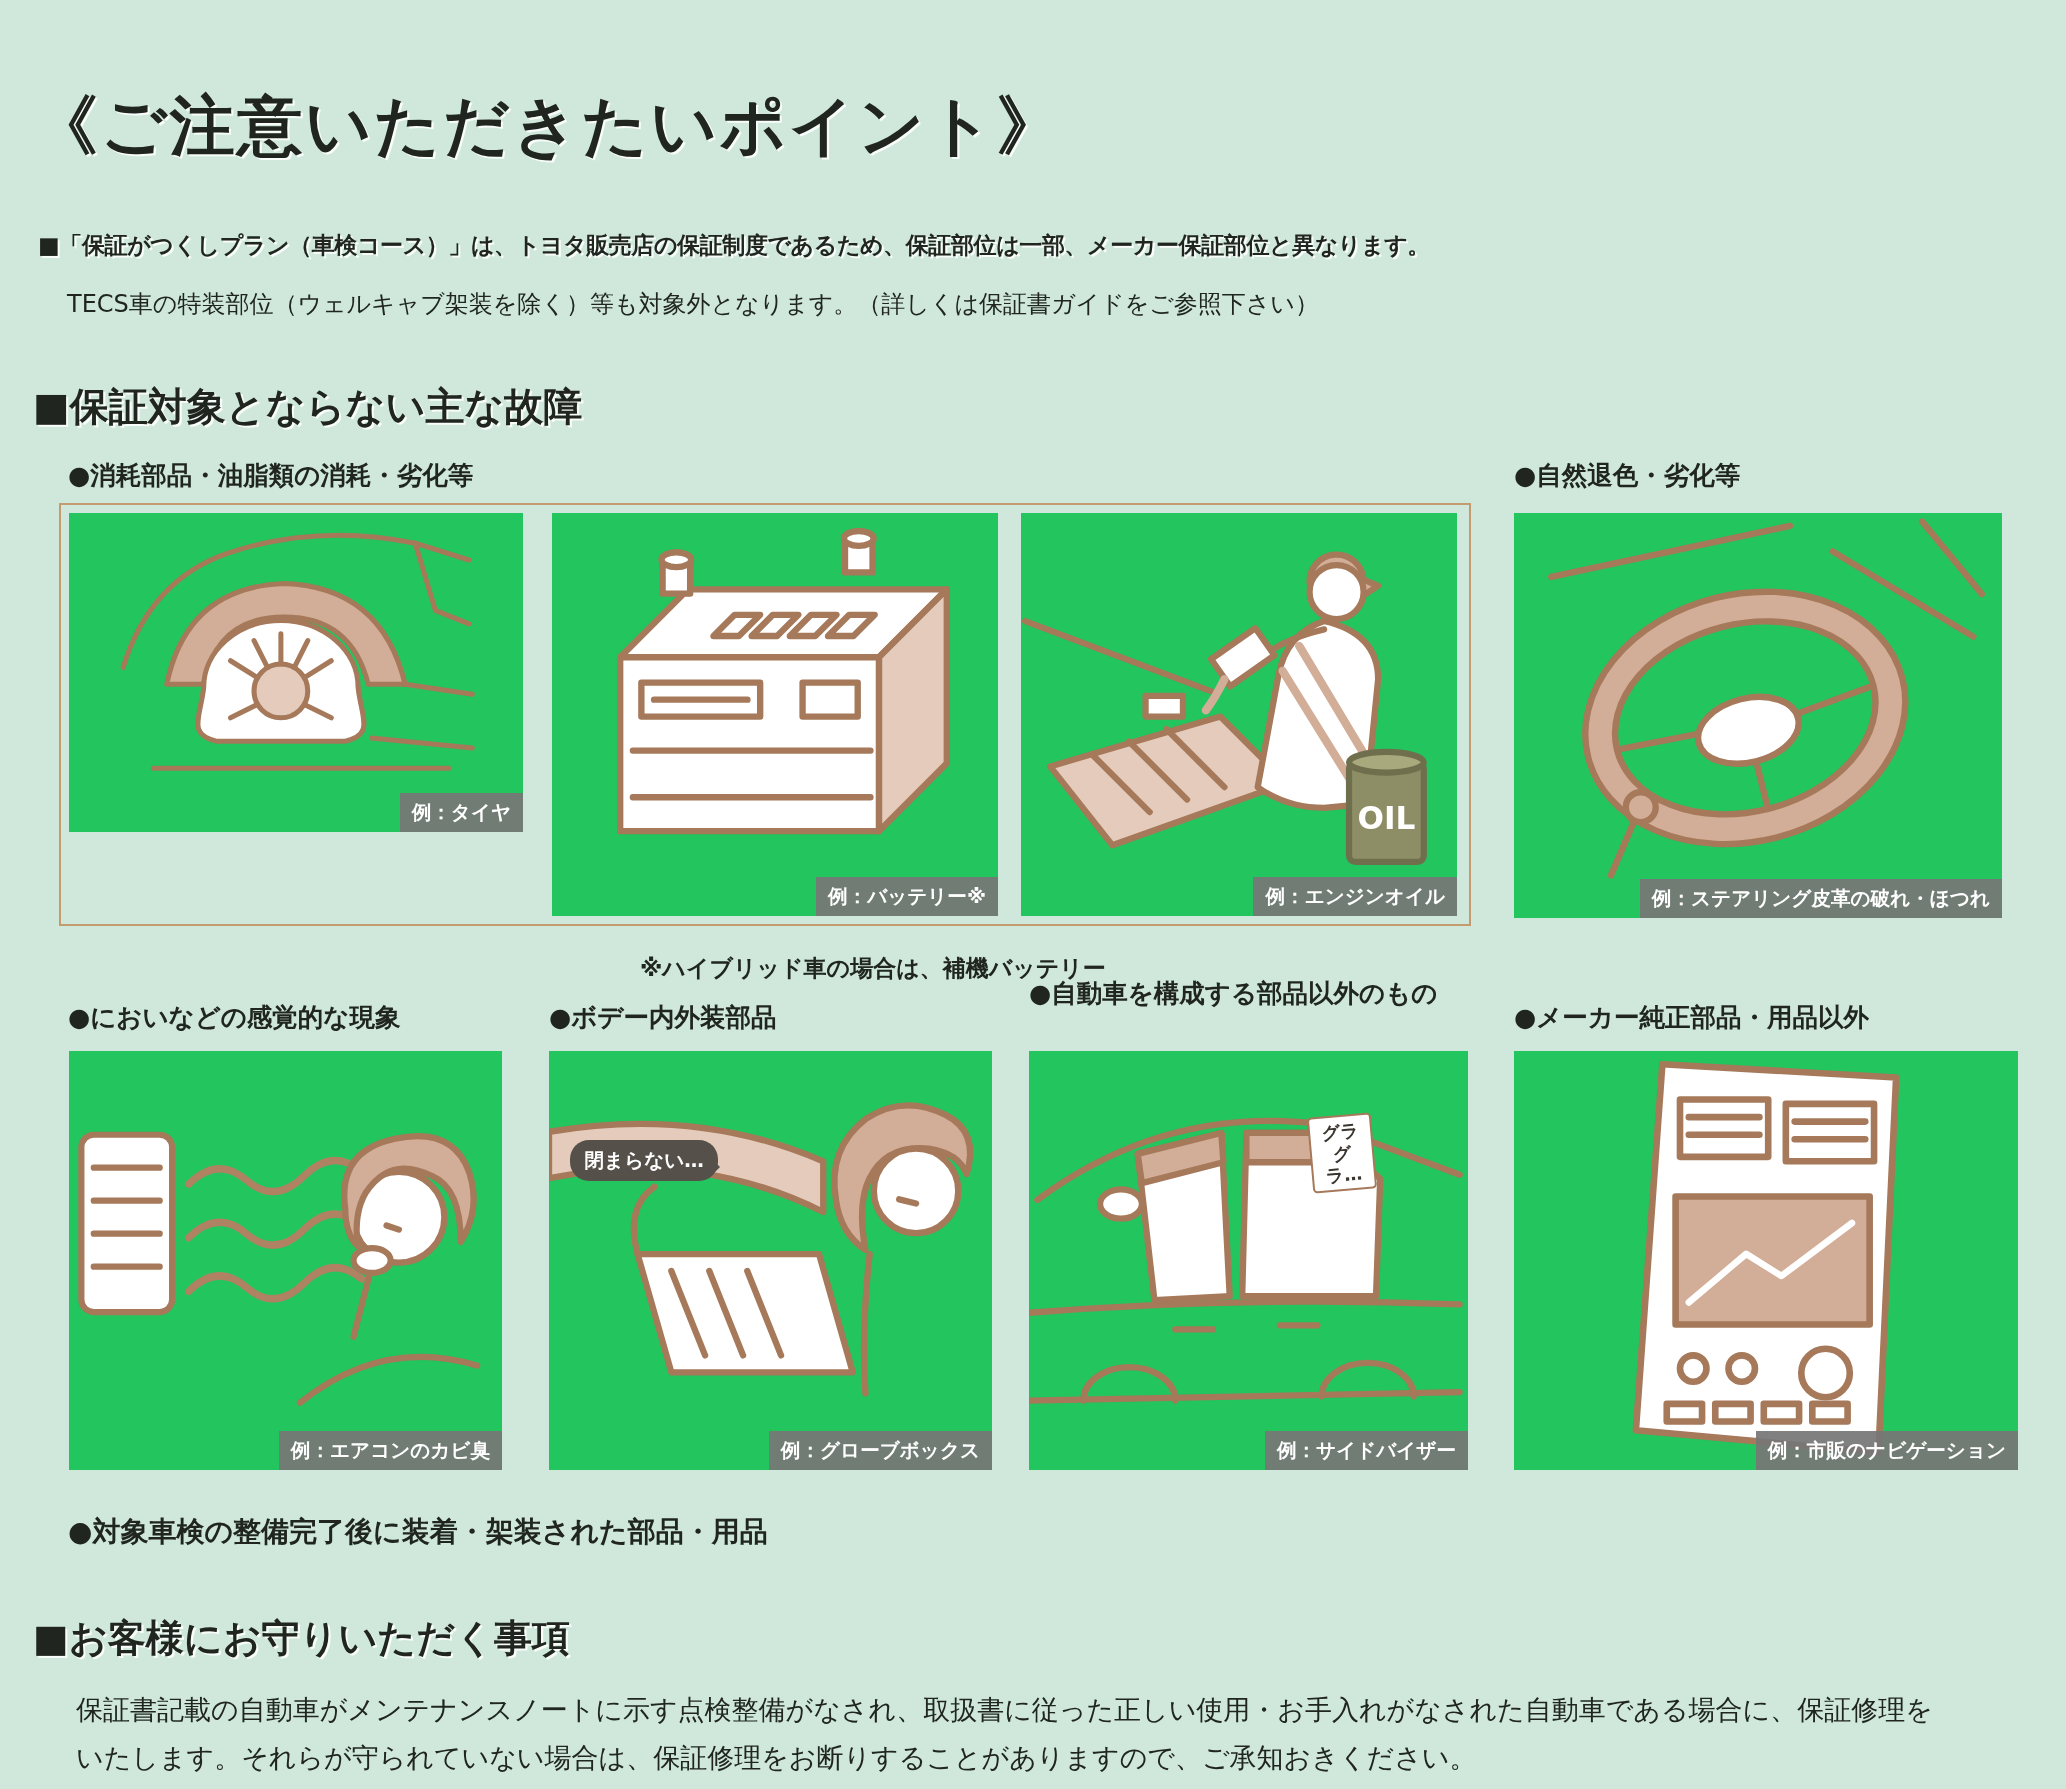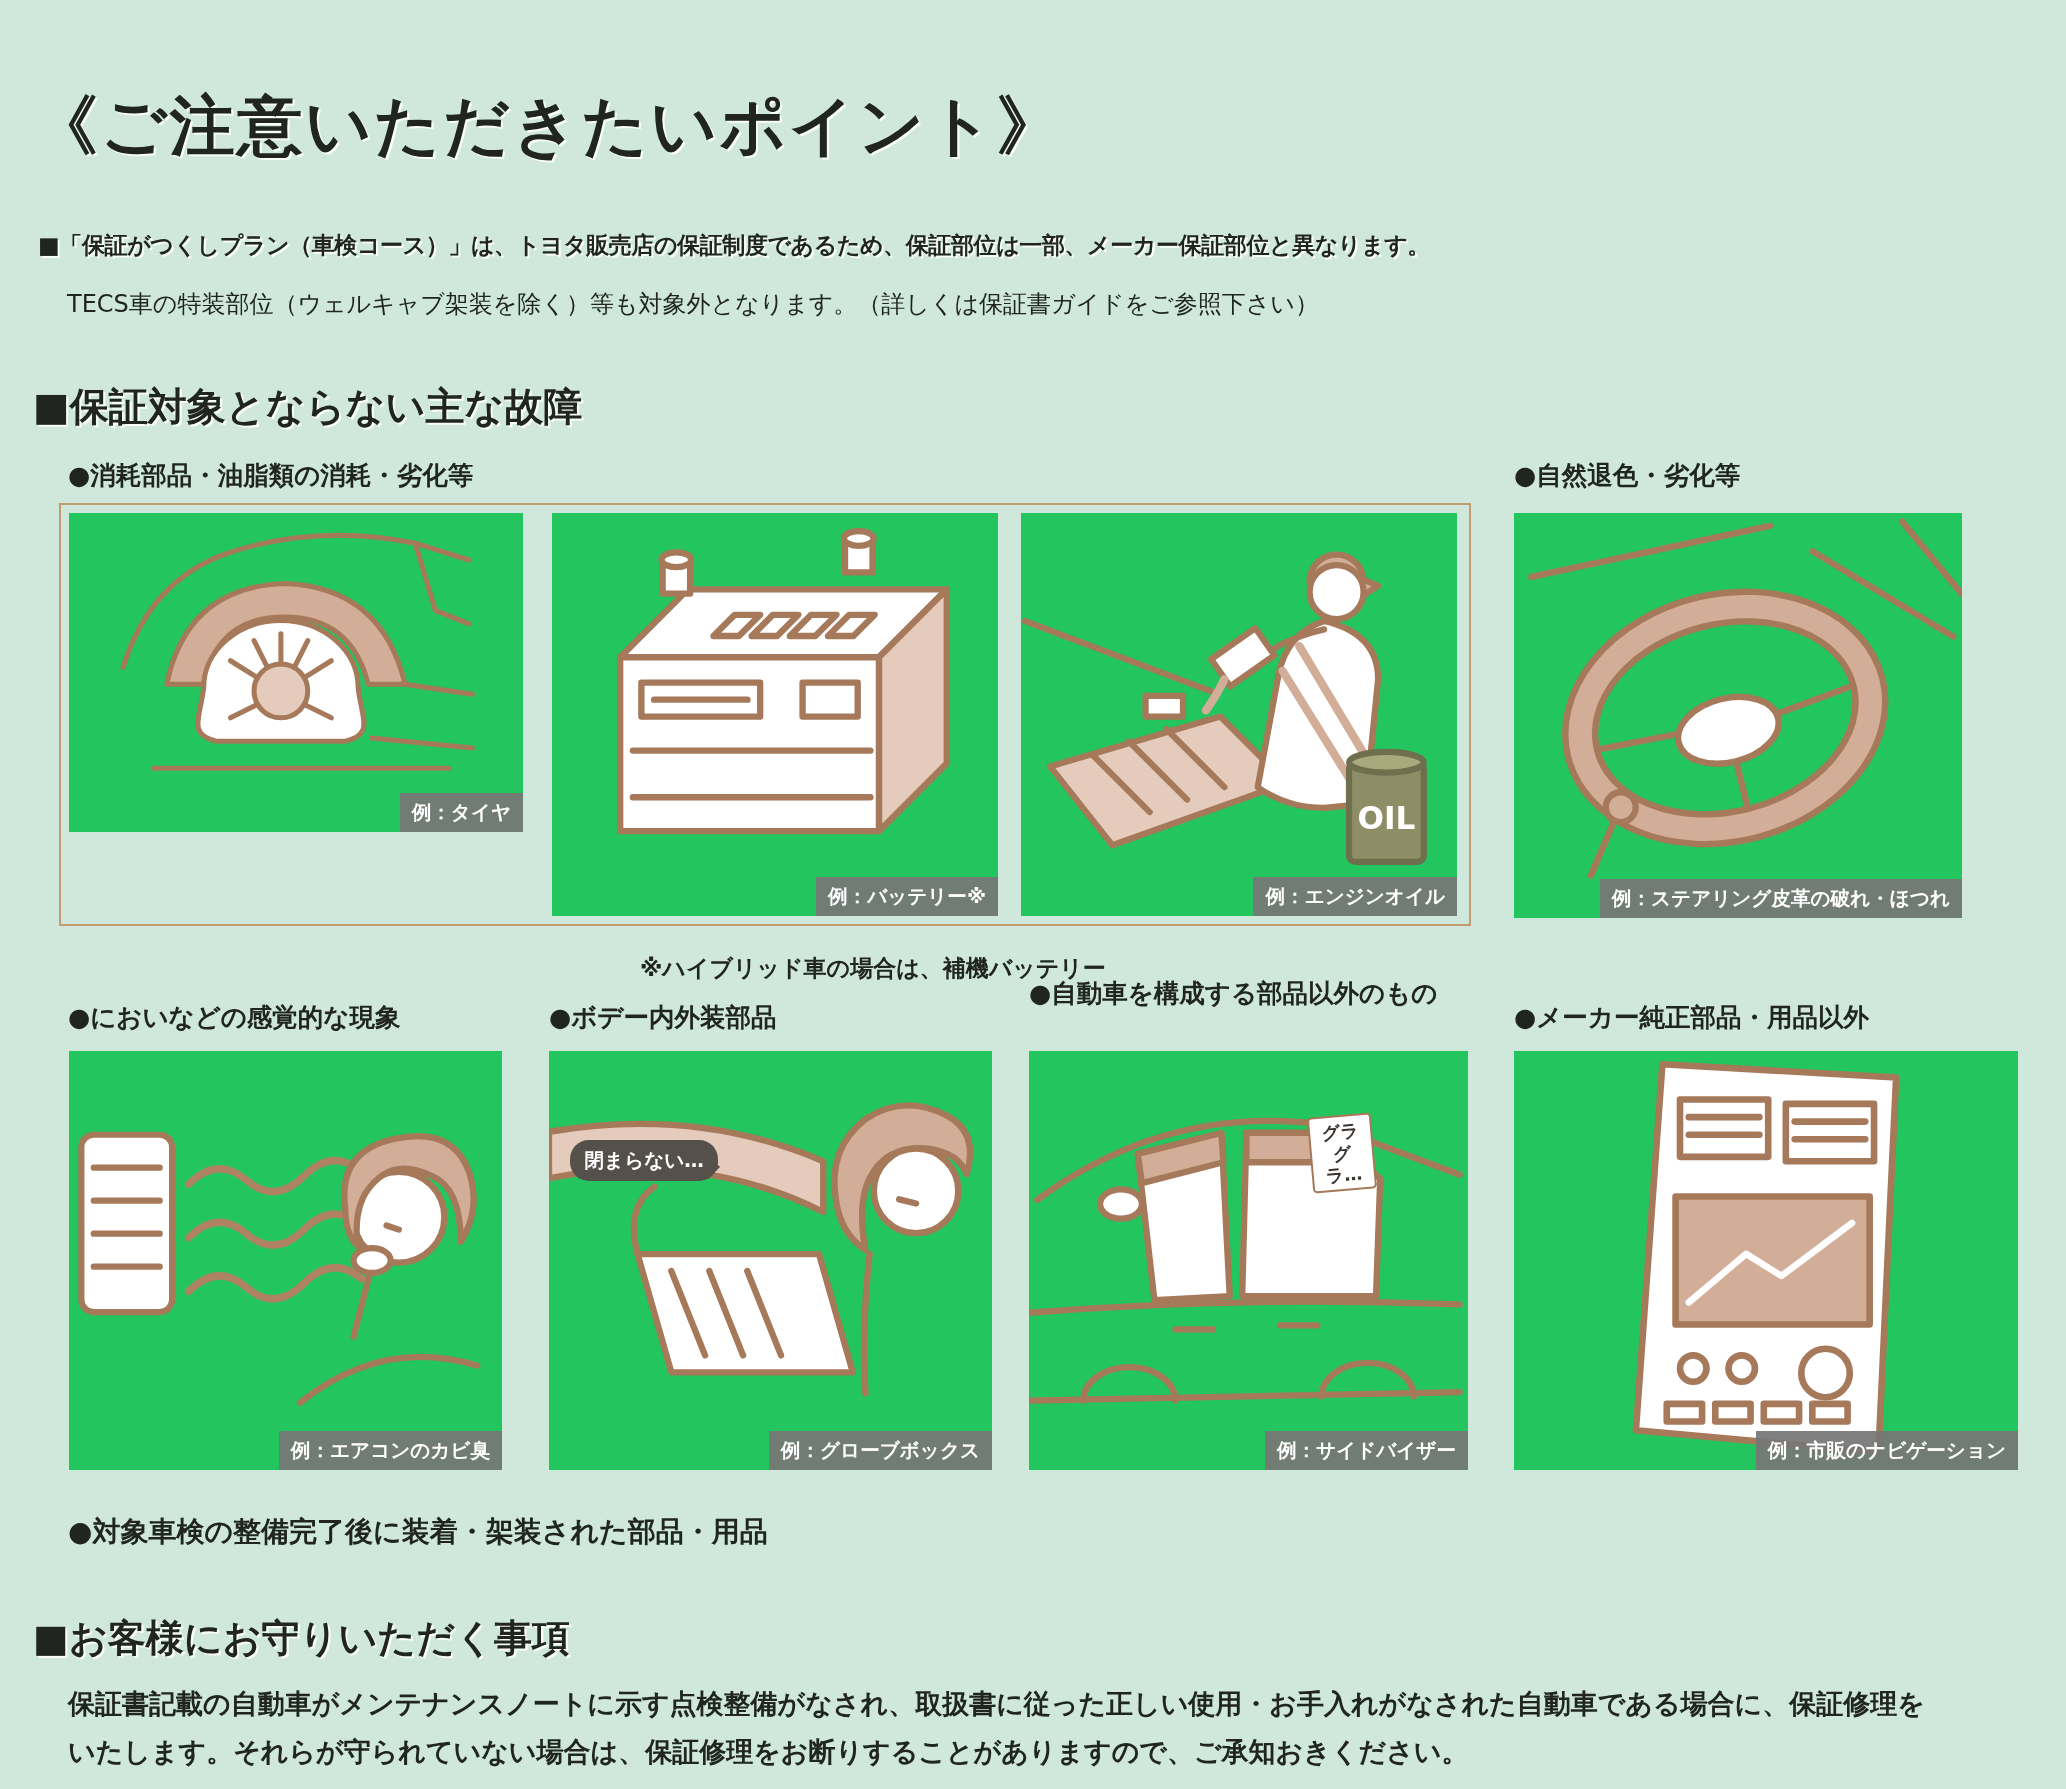--- a/index.html
+++ b/index.html
@@ -46,21 +46,21 @@
     font-size:23px; font-weight:600; white-space:nowrap;
   }
   .extra-item {
     position:absolute; left:68px; top:1513px;
     font-size:28px; font-weight:600; white-space:nowrap;
   }
   .sec2-heading {
     position:absolute; left:33px; top:1613px;
     font-size:38px; font-weight:800; white-space:nowrap;
   }
-  .body-line { position:absolute; left:68px; font-size:27px; font-weight:700; white-space:nowrap; }
+  .body-line { position:absolute; left:76px; font-size:27px; font-weight:400; white-space:nowrap;margin-top:6px; }
   .body-line.l1 { top:1686px; }
   .body-line.l2 { top:1734px; }
   .bubble-dark {
     position:absolute; left:21px; top:89px;
     background:#55514a; color:#ffffff; border-radius:19px;
     font-size:19.6px; font-weight:700; padding:6.8px 14.5px; white-space:nowrap;
   }
   .bubble-dark:after {
     content:""; position:absolute; right:-11px; top:18px;
     border:9.4px solid transparent; border-left-color:#55514a;
@@ -145,21 +145,21 @@
         </g>
         <path d="M98,78 q-5,10 -9,15" stroke="#d2ad97" stroke-width="4"></path>
         <rect x="158" y="118" width="36" height="48" rx="3" fill="#8e8e66" stroke="#6f6f4e"></rect>
         <ellipse cx="176" cy="118" rx="18" ry="5" fill="#a9a97e" stroke="#6f6f4e"></ellipse>
         <text x="176" y="150" text-anchor="middle" font-size="15" font-weight="bold" fill="#ffffff" stroke="none">OIL</text>
       </g>
     </svg>
     <div class="caption">例：エンジンオイル</div>
   </div>
 
-  <div class="cell" style="left:1514px; top:513px; width:448px; height:405px;">
+  <div class="cell" style="left:1514px; top:513px; width:488px; height:405px;">
     <svg viewBox="0 0 210 190">
       <g stroke="#a5795a" stroke-width="3" fill="none" stroke-linecap="round" stroke-linejoin="round">
         <path d="M8,30 L120,6 M140,18 L206,58 M182,4 L210,38"></path>
         <g transform="rotate(-14 100 100)">
           <ellipse cx="100" cy="96" rx="69" ry="51" stroke="#d2ad97" stroke-width="13"></ellipse>
           <ellipse cx="100" cy="96" rx="76" ry="58"></ellipse>
           <ellipse cx="100" cy="96" rx="62" ry="44"></ellipse>
           <path d="M40,96 L78,98 M160,96 L124,100 M100,140 L100,112"></path>
           <ellipse cx="100" cy="102" rx="24" ry="15" fill="#ffffff"></ellipse>
         </g>

